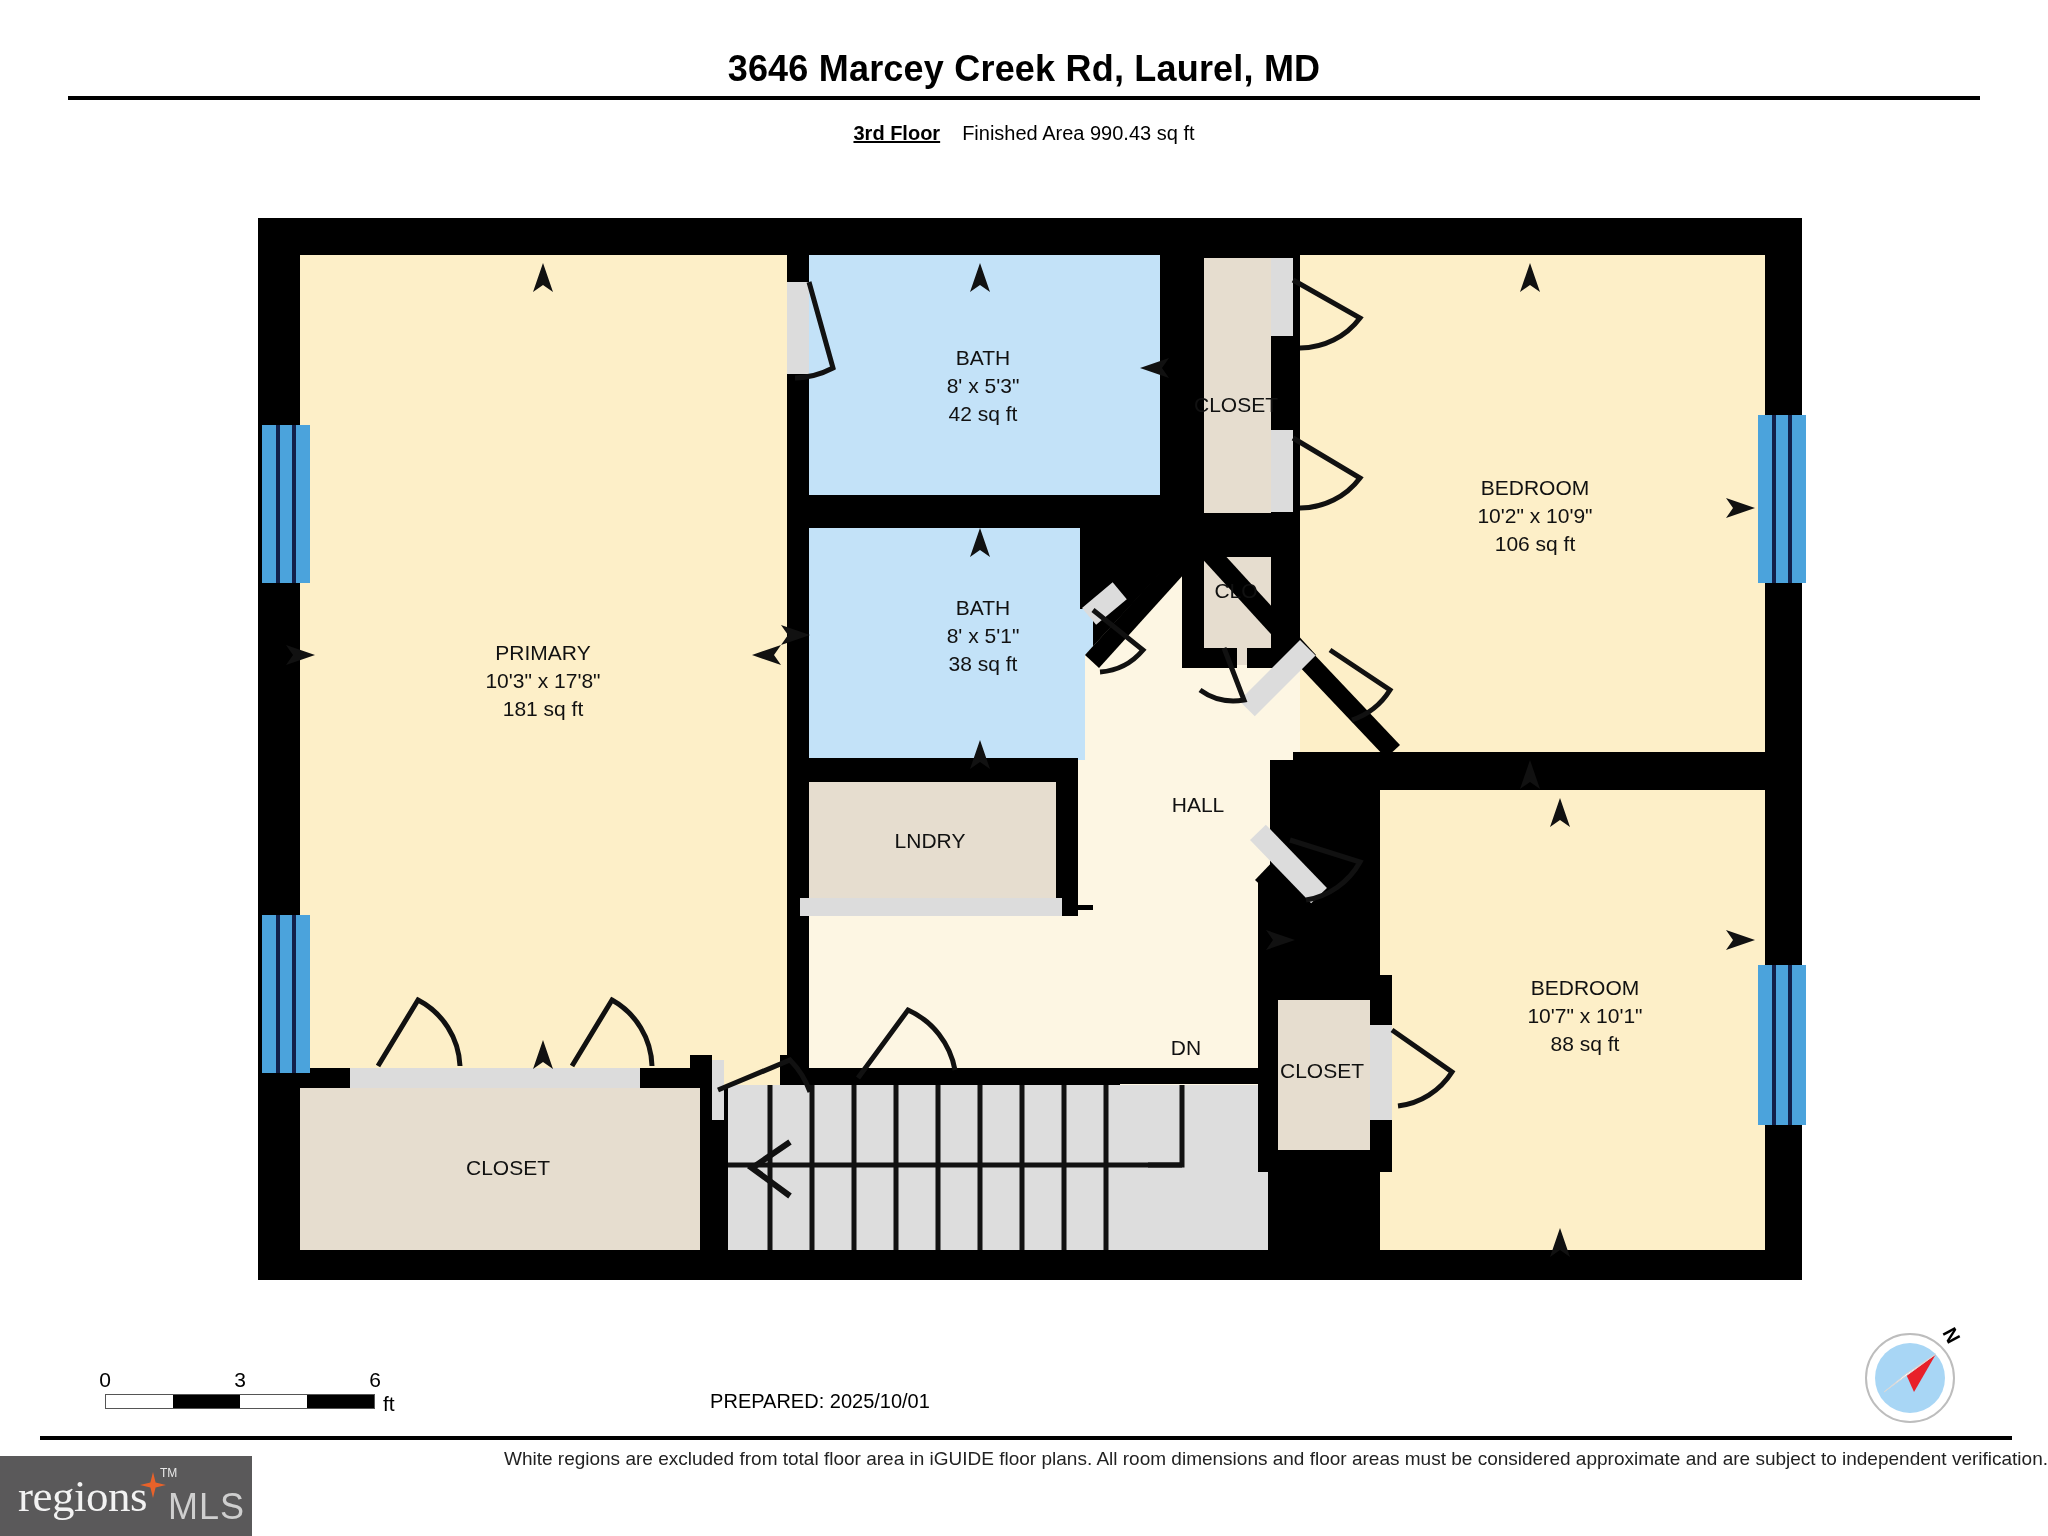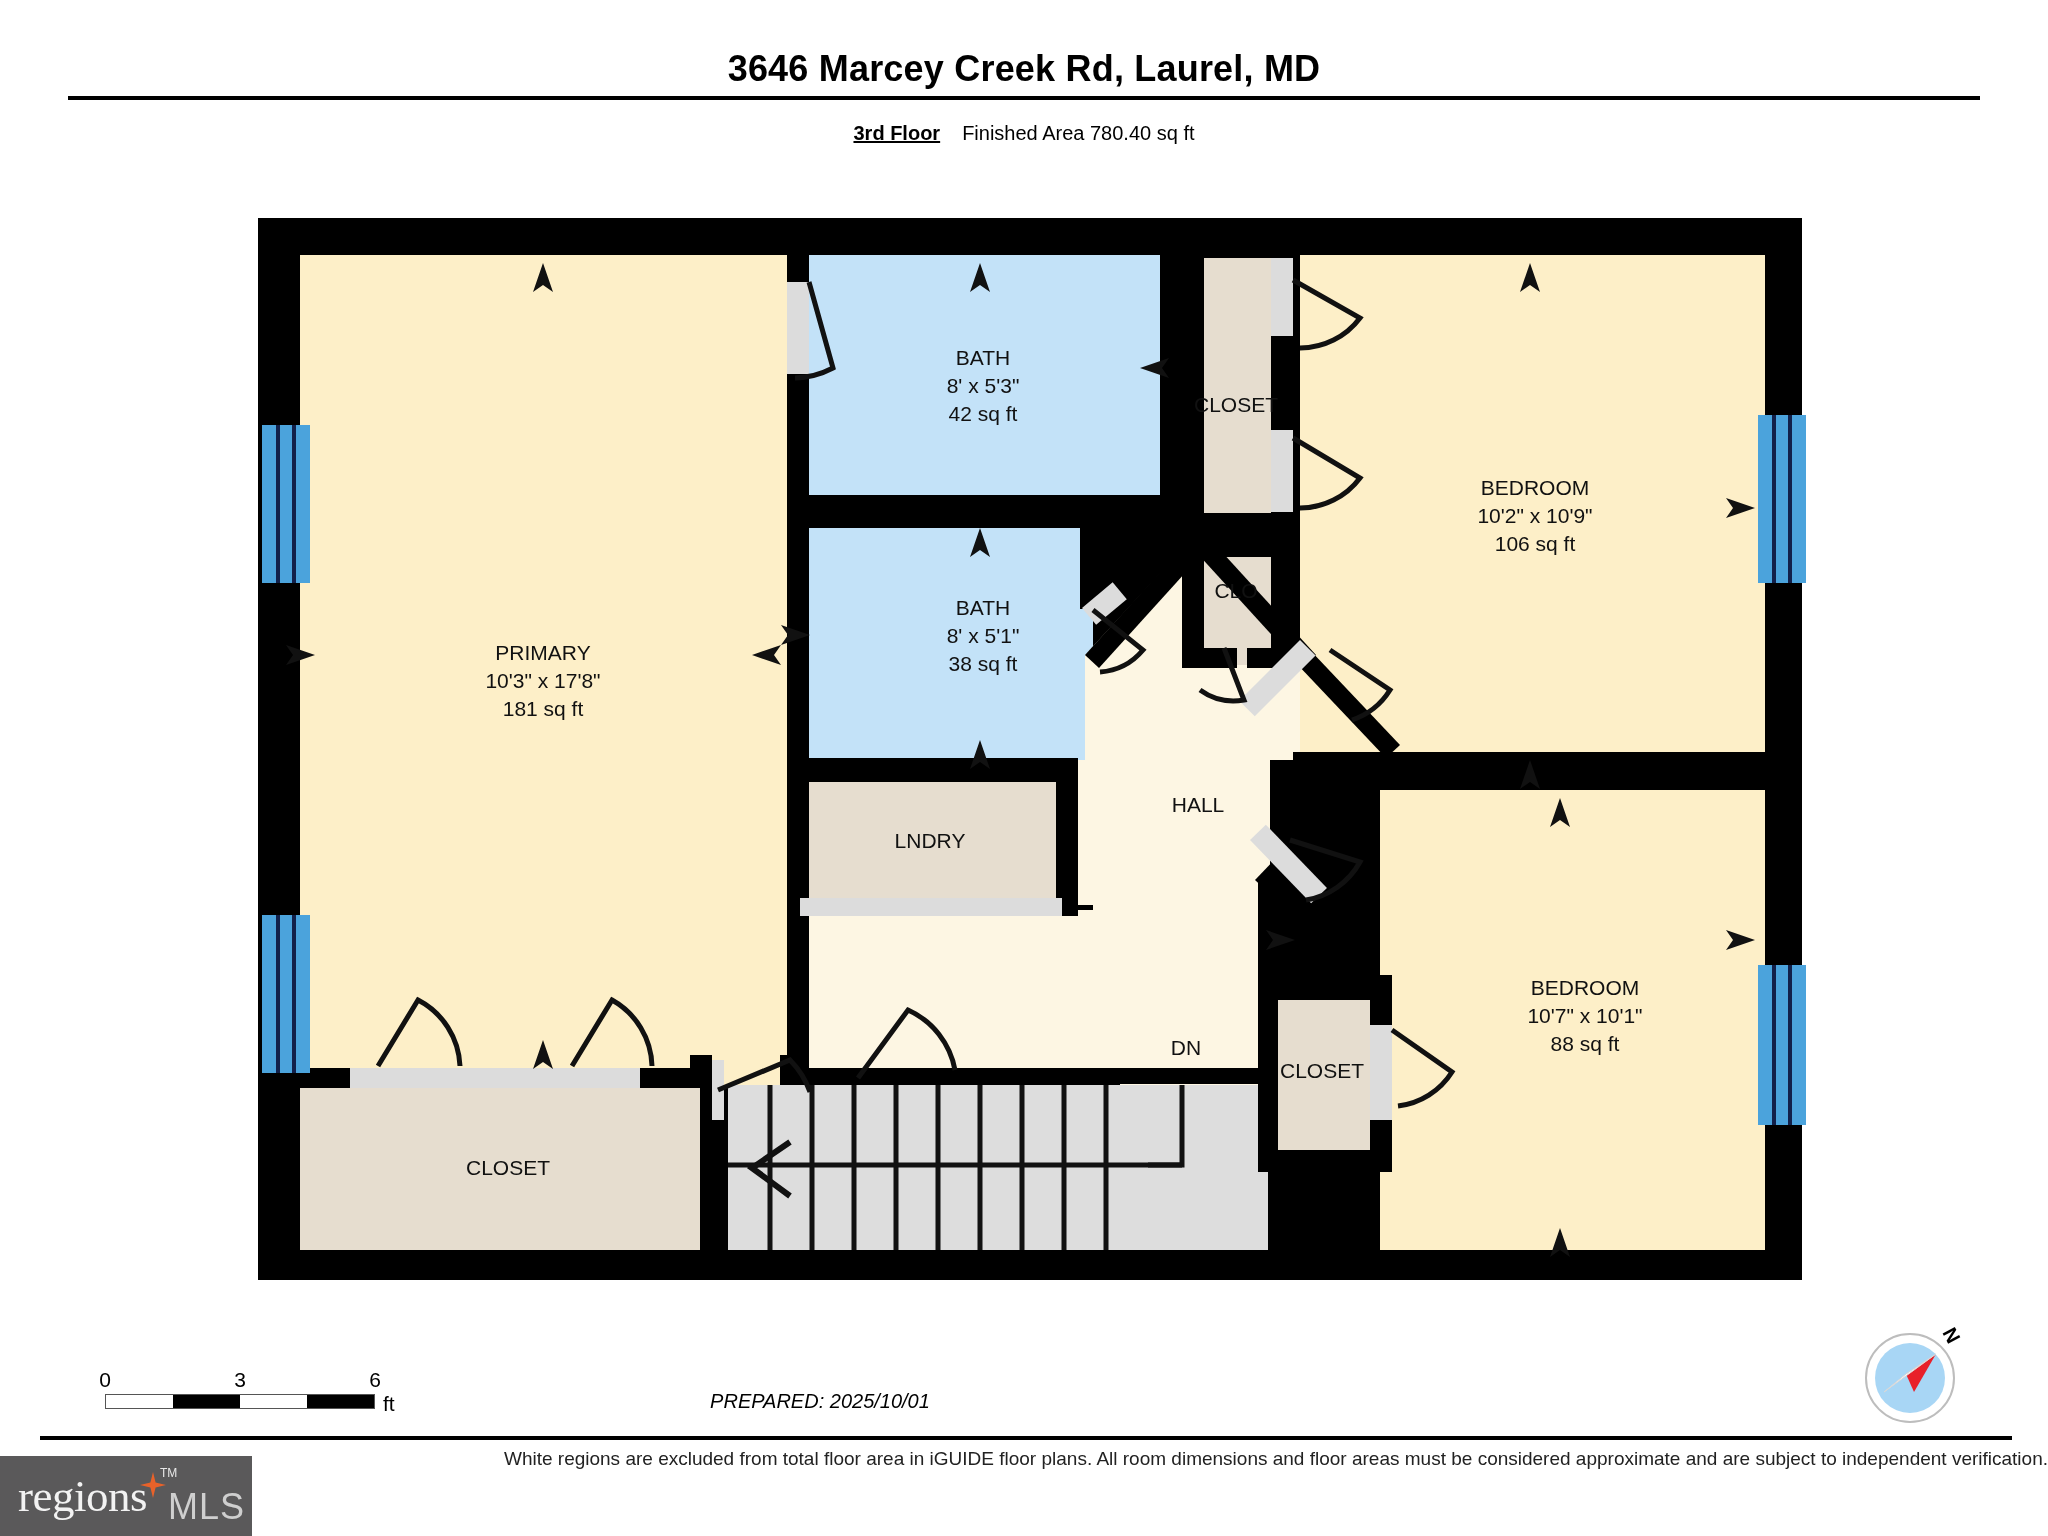--- a/index.html
+++ b/index.html
@@ -88,21 +88,20 @@
     left: 278px; top: 24px;
     font-size: 21px;
   }
 
   #prepared {
     position: absolute;
     left: 0; top: 1390px;
     width: 1640px;
     text-align: center;
     font-size: 20px;
-    font-style: italic;
   }
 
   #compass {
     position: absolute;
     left: 1862px; top: 1330px;
     width: 96px; height: 96px;
   }
   #compass-label {
     position: absolute;
     left: 1944px; top: 1324px;
@@ -161,21 +160,21 @@
     color: #e8e8e8;
     font-family: "Liberation Sans", sans-serif;
   }
 </style>
 </head>
 <body>
 
 <div id="page-title">3646 Marcey Creek Rd, Laurel, MD</div>
 <div id="title-rule"></div>
 <div id="floor-subtitle">
-  <span class="floor-name">3rd Floor</span><span class="floor-area">Finished Area 780.40 sq ft</span>
+  <span class="floor-name">3rd Floor</span><span class="floor-area">Finished Area 990.43 sq ft</span>
 </div>
 
 <svg id="floorplan" viewBox="0 0 2048 1536" xmlns="http://www.w3.org/2000/svg">
   <defs>
     <marker id="arrowUp" markerWidth="14" markerHeight="14" refX="7" refY="7" orient="auto">
       <path d="M7,1 L12,13 L7,10 L2,13 Z" fill="#111"></path>
     </marker>
   </defs>
 
   <g>

